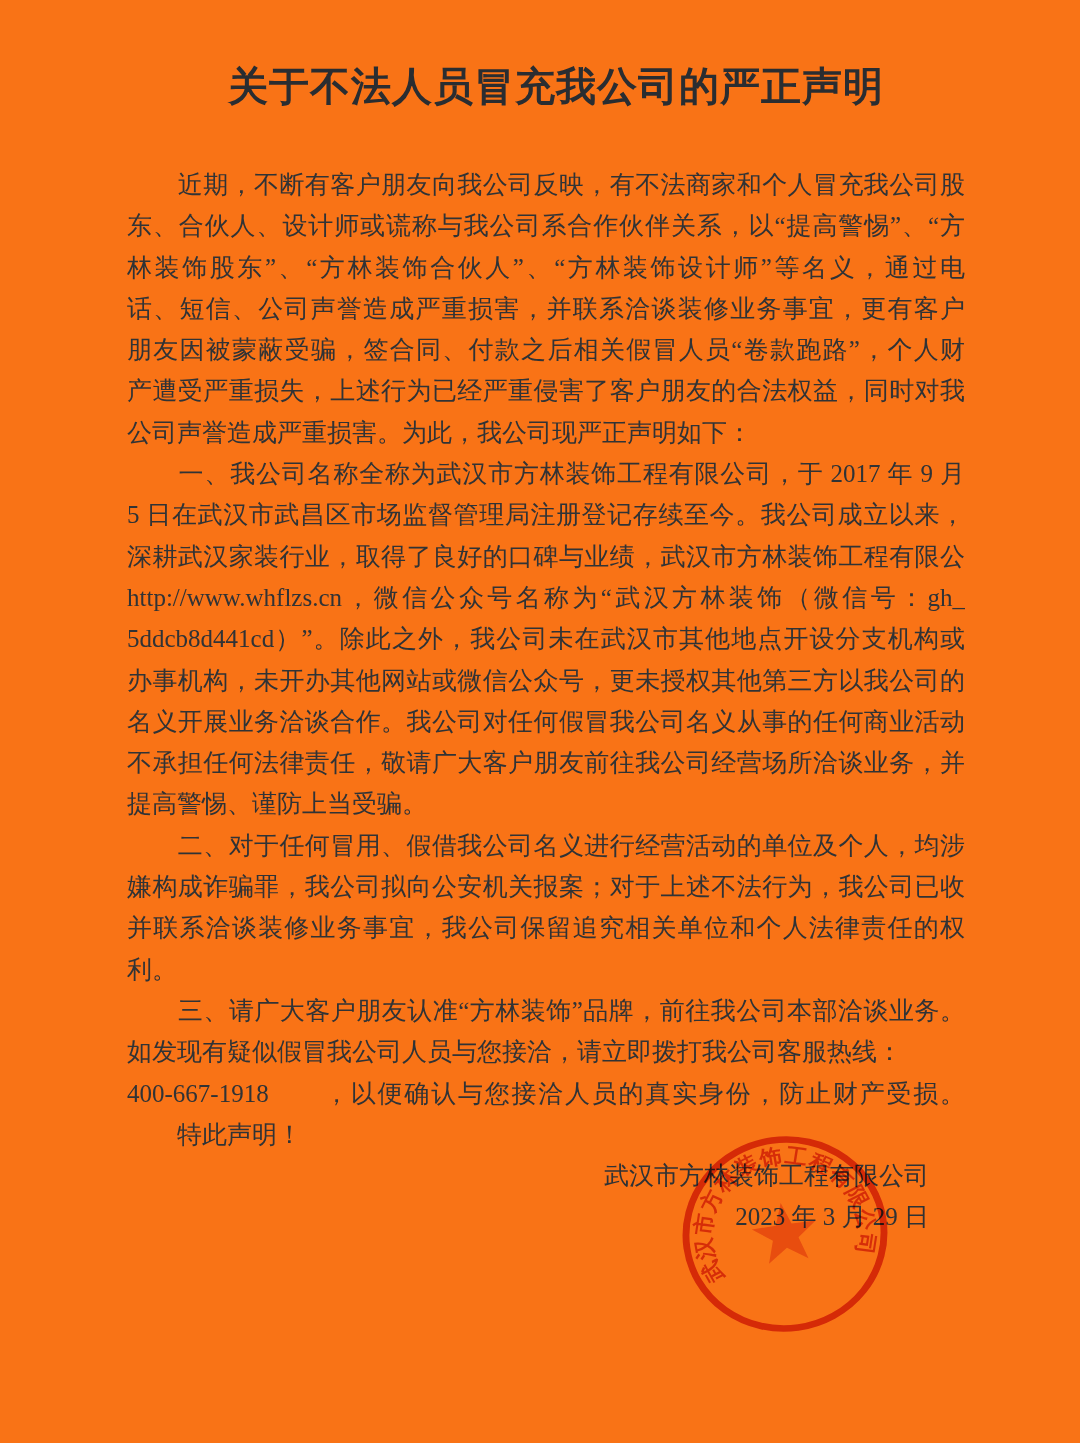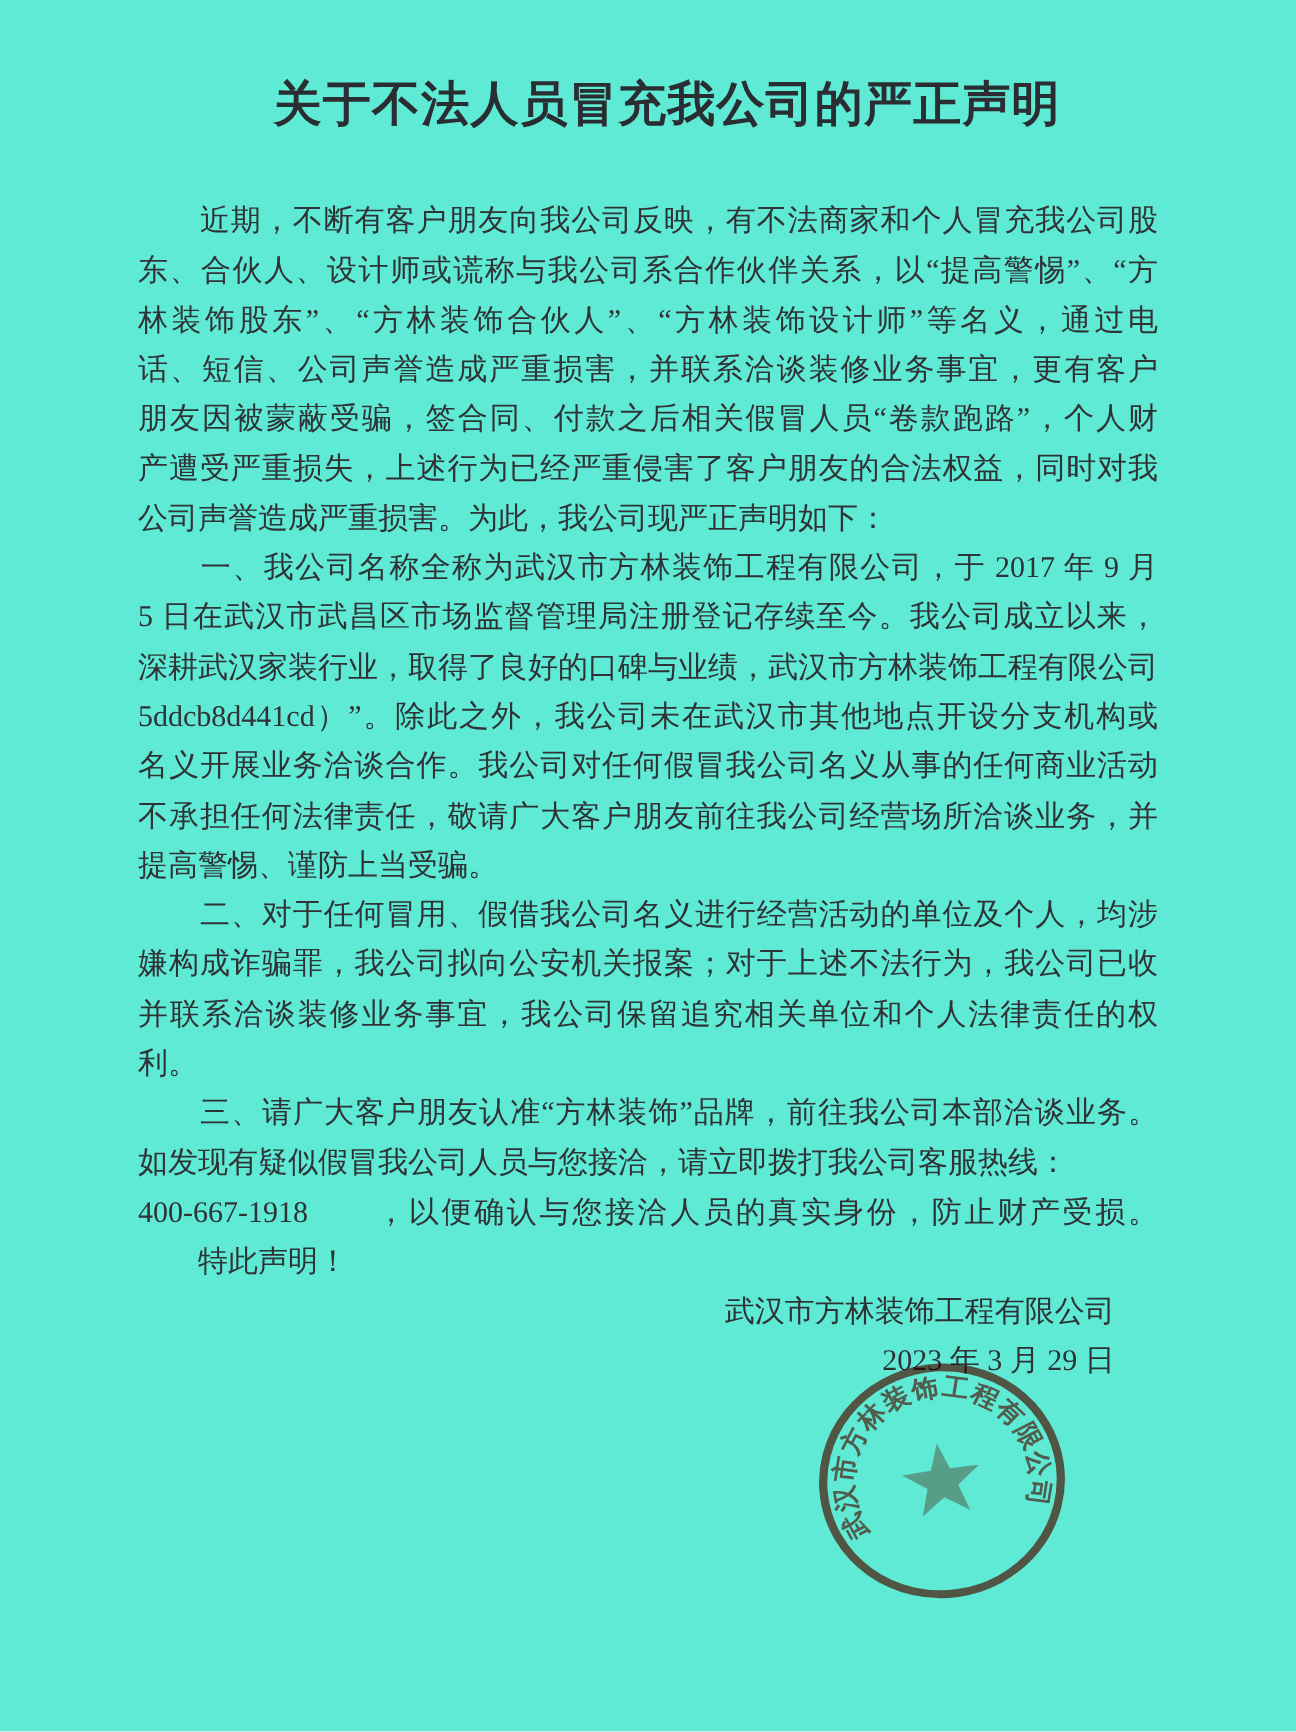--- a/index.html
+++ b/index.html
@@ -1,20 +1,20 @@
 <!DOCTYPE html>
 <html><head>
 <meta charset="utf-8">
 <style>
   html,body{margin:0;padding:0;background:#f4f3f1;}
   .page{
     position:relative;
     width:1080px;height:1443px;
     margin:0 auto;
-    background:#5eead4;
+    background:#f97316;
     font-family:"Liberation Serif","DejaVu Serif",serif;
     color:#303336;
     overflow:hidden;
   }
   .title{
     margin:0;
     padding-top:64px;
     font-size:40px;
     line-height:46px;
     font-weight:700;
@@ -30,20 +30,21 @@
   }
   .para{margin:0;}
   .line{
     font-size:25px;
     line-height:41.3px;
     height:41.3px;
     overflow:hidden;
     white-space:pre-wrap;
     text-align:left;
     color:#303336;
+    margin-left:12px;
   }
   .line.j{
     text-align:justify;
     text-align-last:justify;
   }
   .signature{
     width:850px;
     margin:0 auto;
     text-align:right;
   }
@@ -84,21 +85,23 @@
         <div class="line j">林装饰股东”、“方林装饰合伙人”、“方林装饰设计师”等名义，通过电</div>
         <div class="line j">话、短信、公司声誉造成严重损害，并联系洽谈装修业务事宜，更有客户</div>
         <div class="line j">朋友因被蒙蔽受骗，签合同、付款之后相关假冒人员“卷款跑路”，个人财</div>
         <div class="line j">产遭受严重损失，上述行为已经严重侵害了客户朋友的合法权益，同时对我</div>
         <div class="line">公司声誉造成严重损害。为此，我公司现严正声明如下：</div>
       </div>
       <div class="para">
         <div class="line j">　　一、我公司名称全称为武汉市方林装饰工程有限公司，于 2017 年 9 月</div>
         <div class="line j">5 日在武汉市武昌区市场监督管理局注册登记存续至今。我公司成立以来，</div>
         <div class="line j">深耕武汉家装行业，取得了良好的口碑与业绩，武汉市方林装饰工程有限公司</div>
+        <div class="line j">http://www.whflzs.cn，微信公众号名称为“武汉方林装饰（微信号：gh_</div>
         <div class="line j">5ddcb8d441cd）”。除此之外，我公司未在武汉市其他地点开设分支机构或</div>
+        <div class="line j">办事机构，未开办其他网站或微信公众号，更未授权其他第三方以我公司的</div>
         <div class="line j">名义开展业务洽谈合作。我公司对任何假冒我公司名义从事的任何商业活动</div>
         <div class="line j">不承担任何法律责任，敬请广大客户朋友前往我公司经营场所洽谈业务，并</div>
         <div class="line">提高警惕、谨防上当受骗。</div>
       </div>
       <div class="para">
         <div class="line j">　　二、对于任何冒用、假借我公司名义进行经营活动的单位及个人，均涉</div>
         <div class="line j">嫌构成诈骗罪，我公司拟向公安机关报案；对于上述不法行为，我公司已收</div>
         <div class="line j">并联系洽谈装修业务事宜，我公司保留追究相关单位和个人法律责任的权</div>
         <div class="line">利。</div>
       </div>

